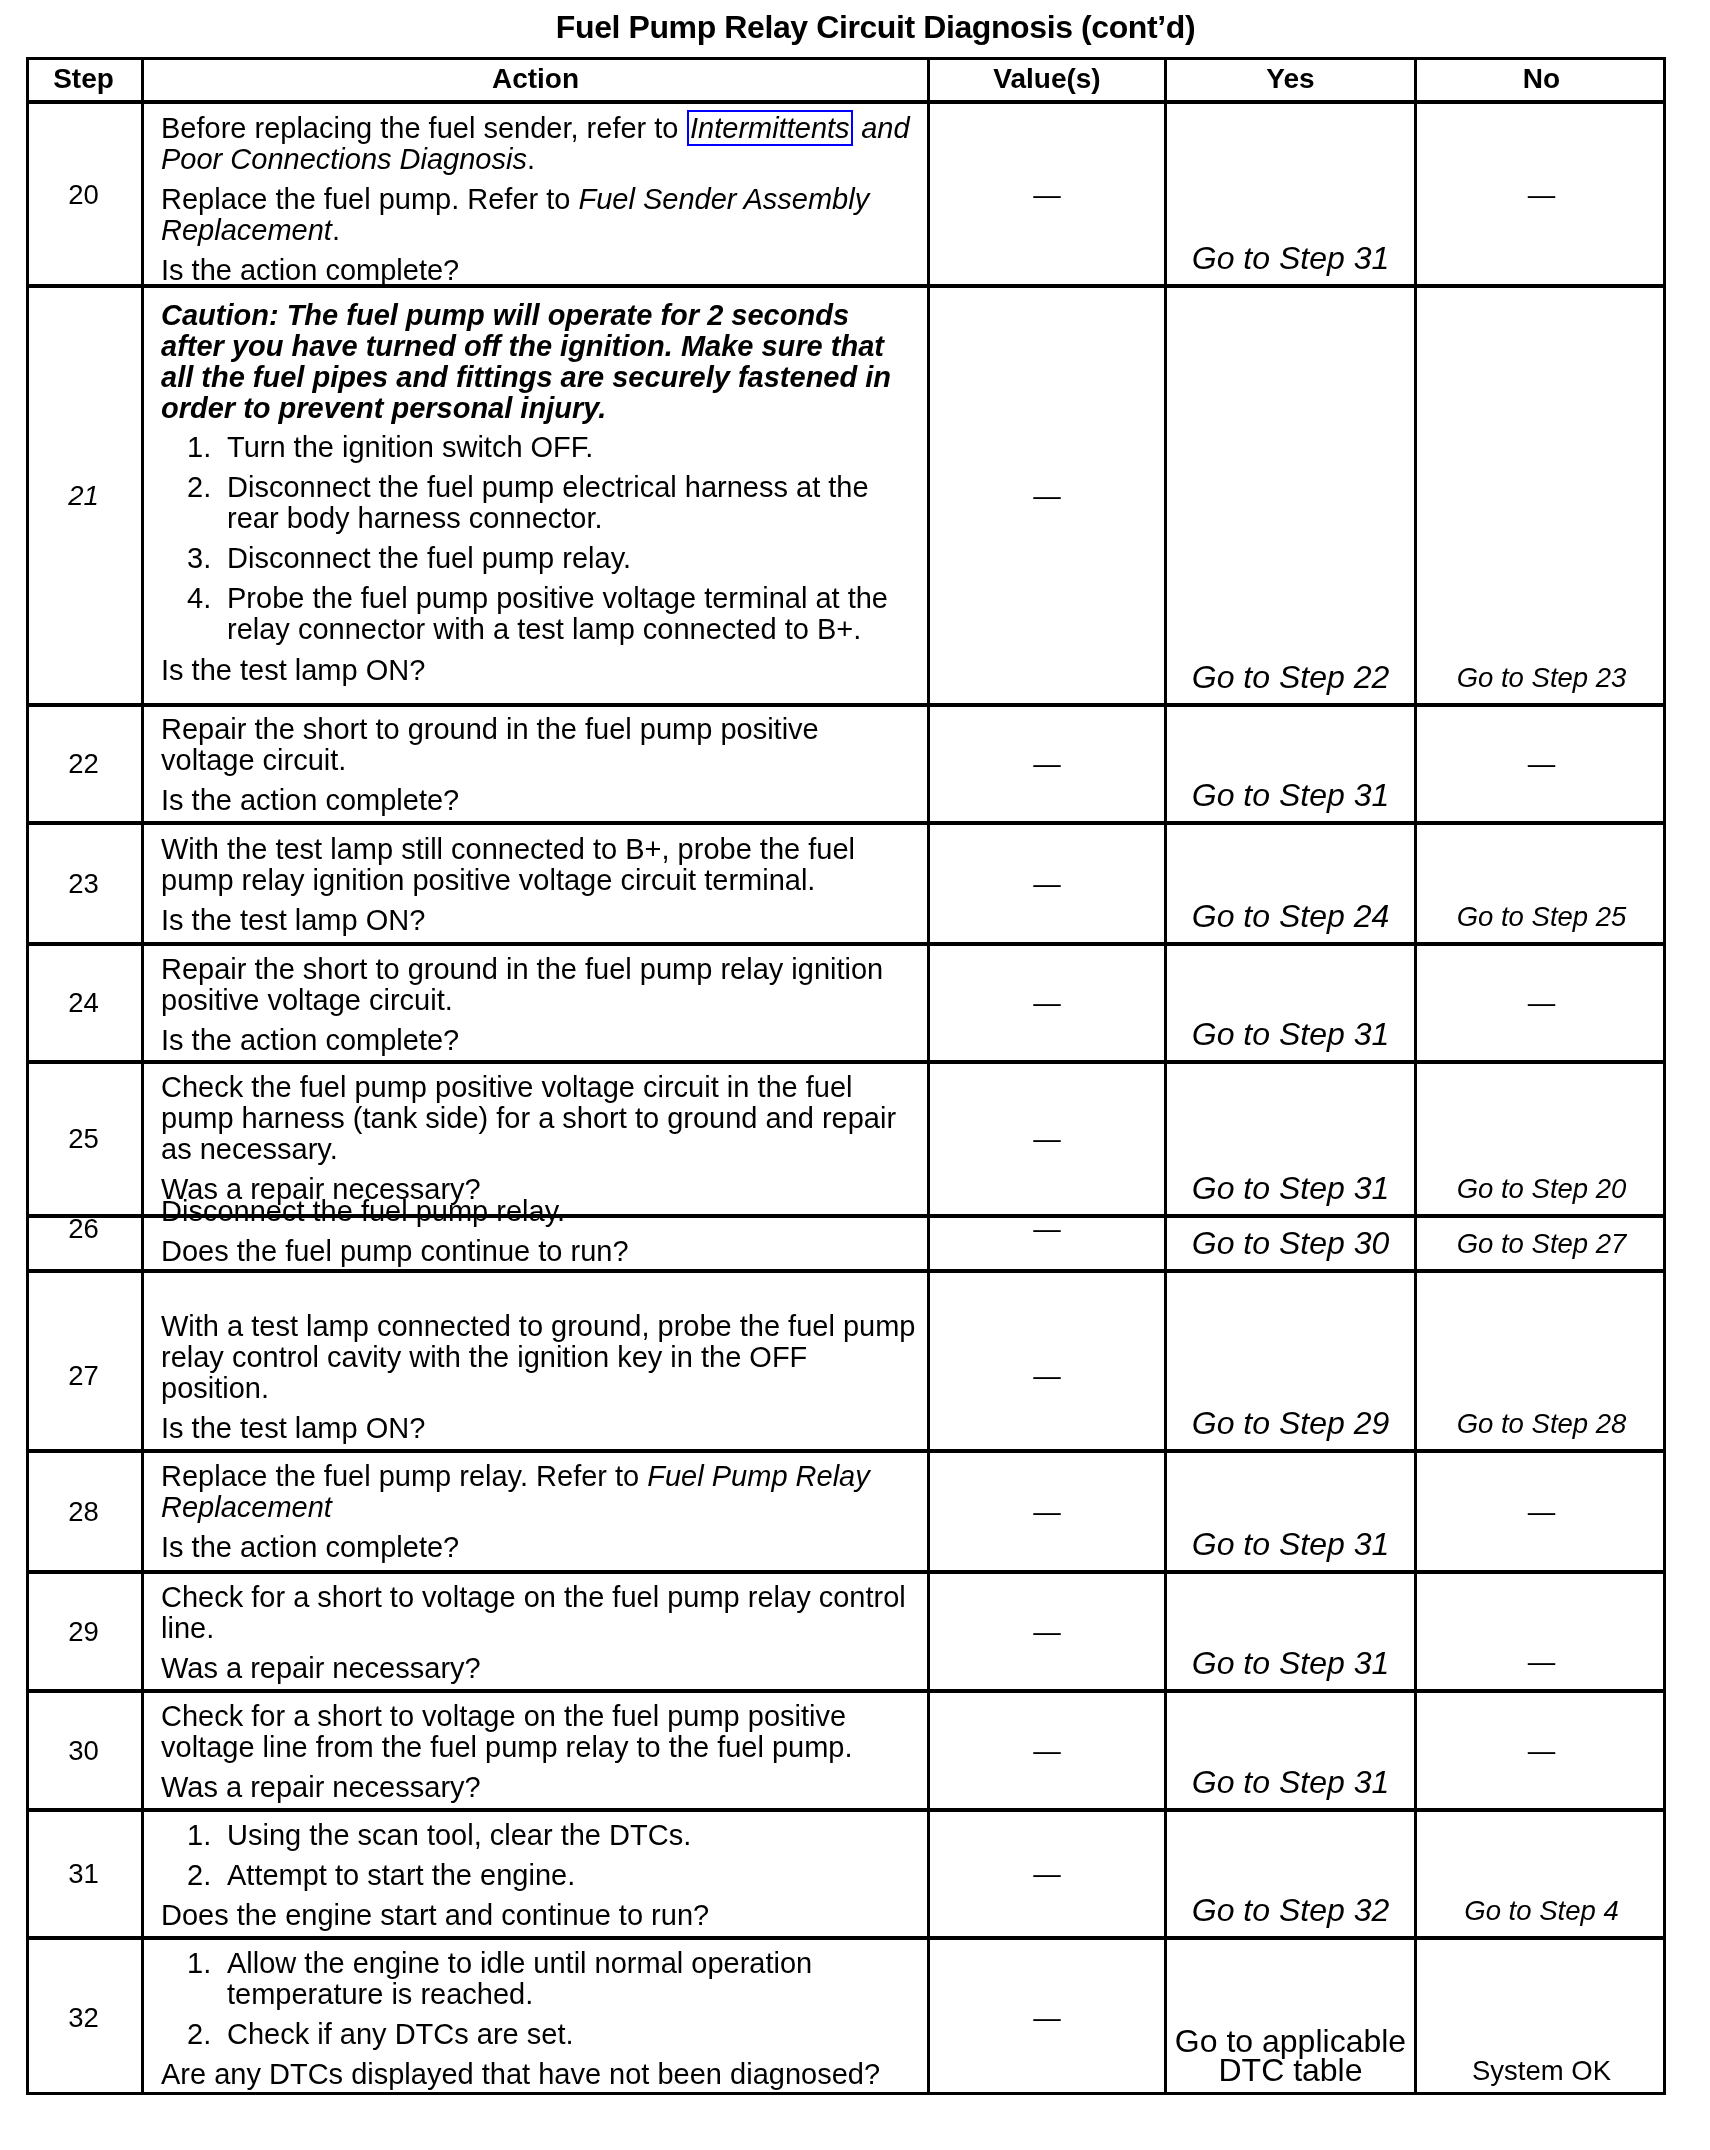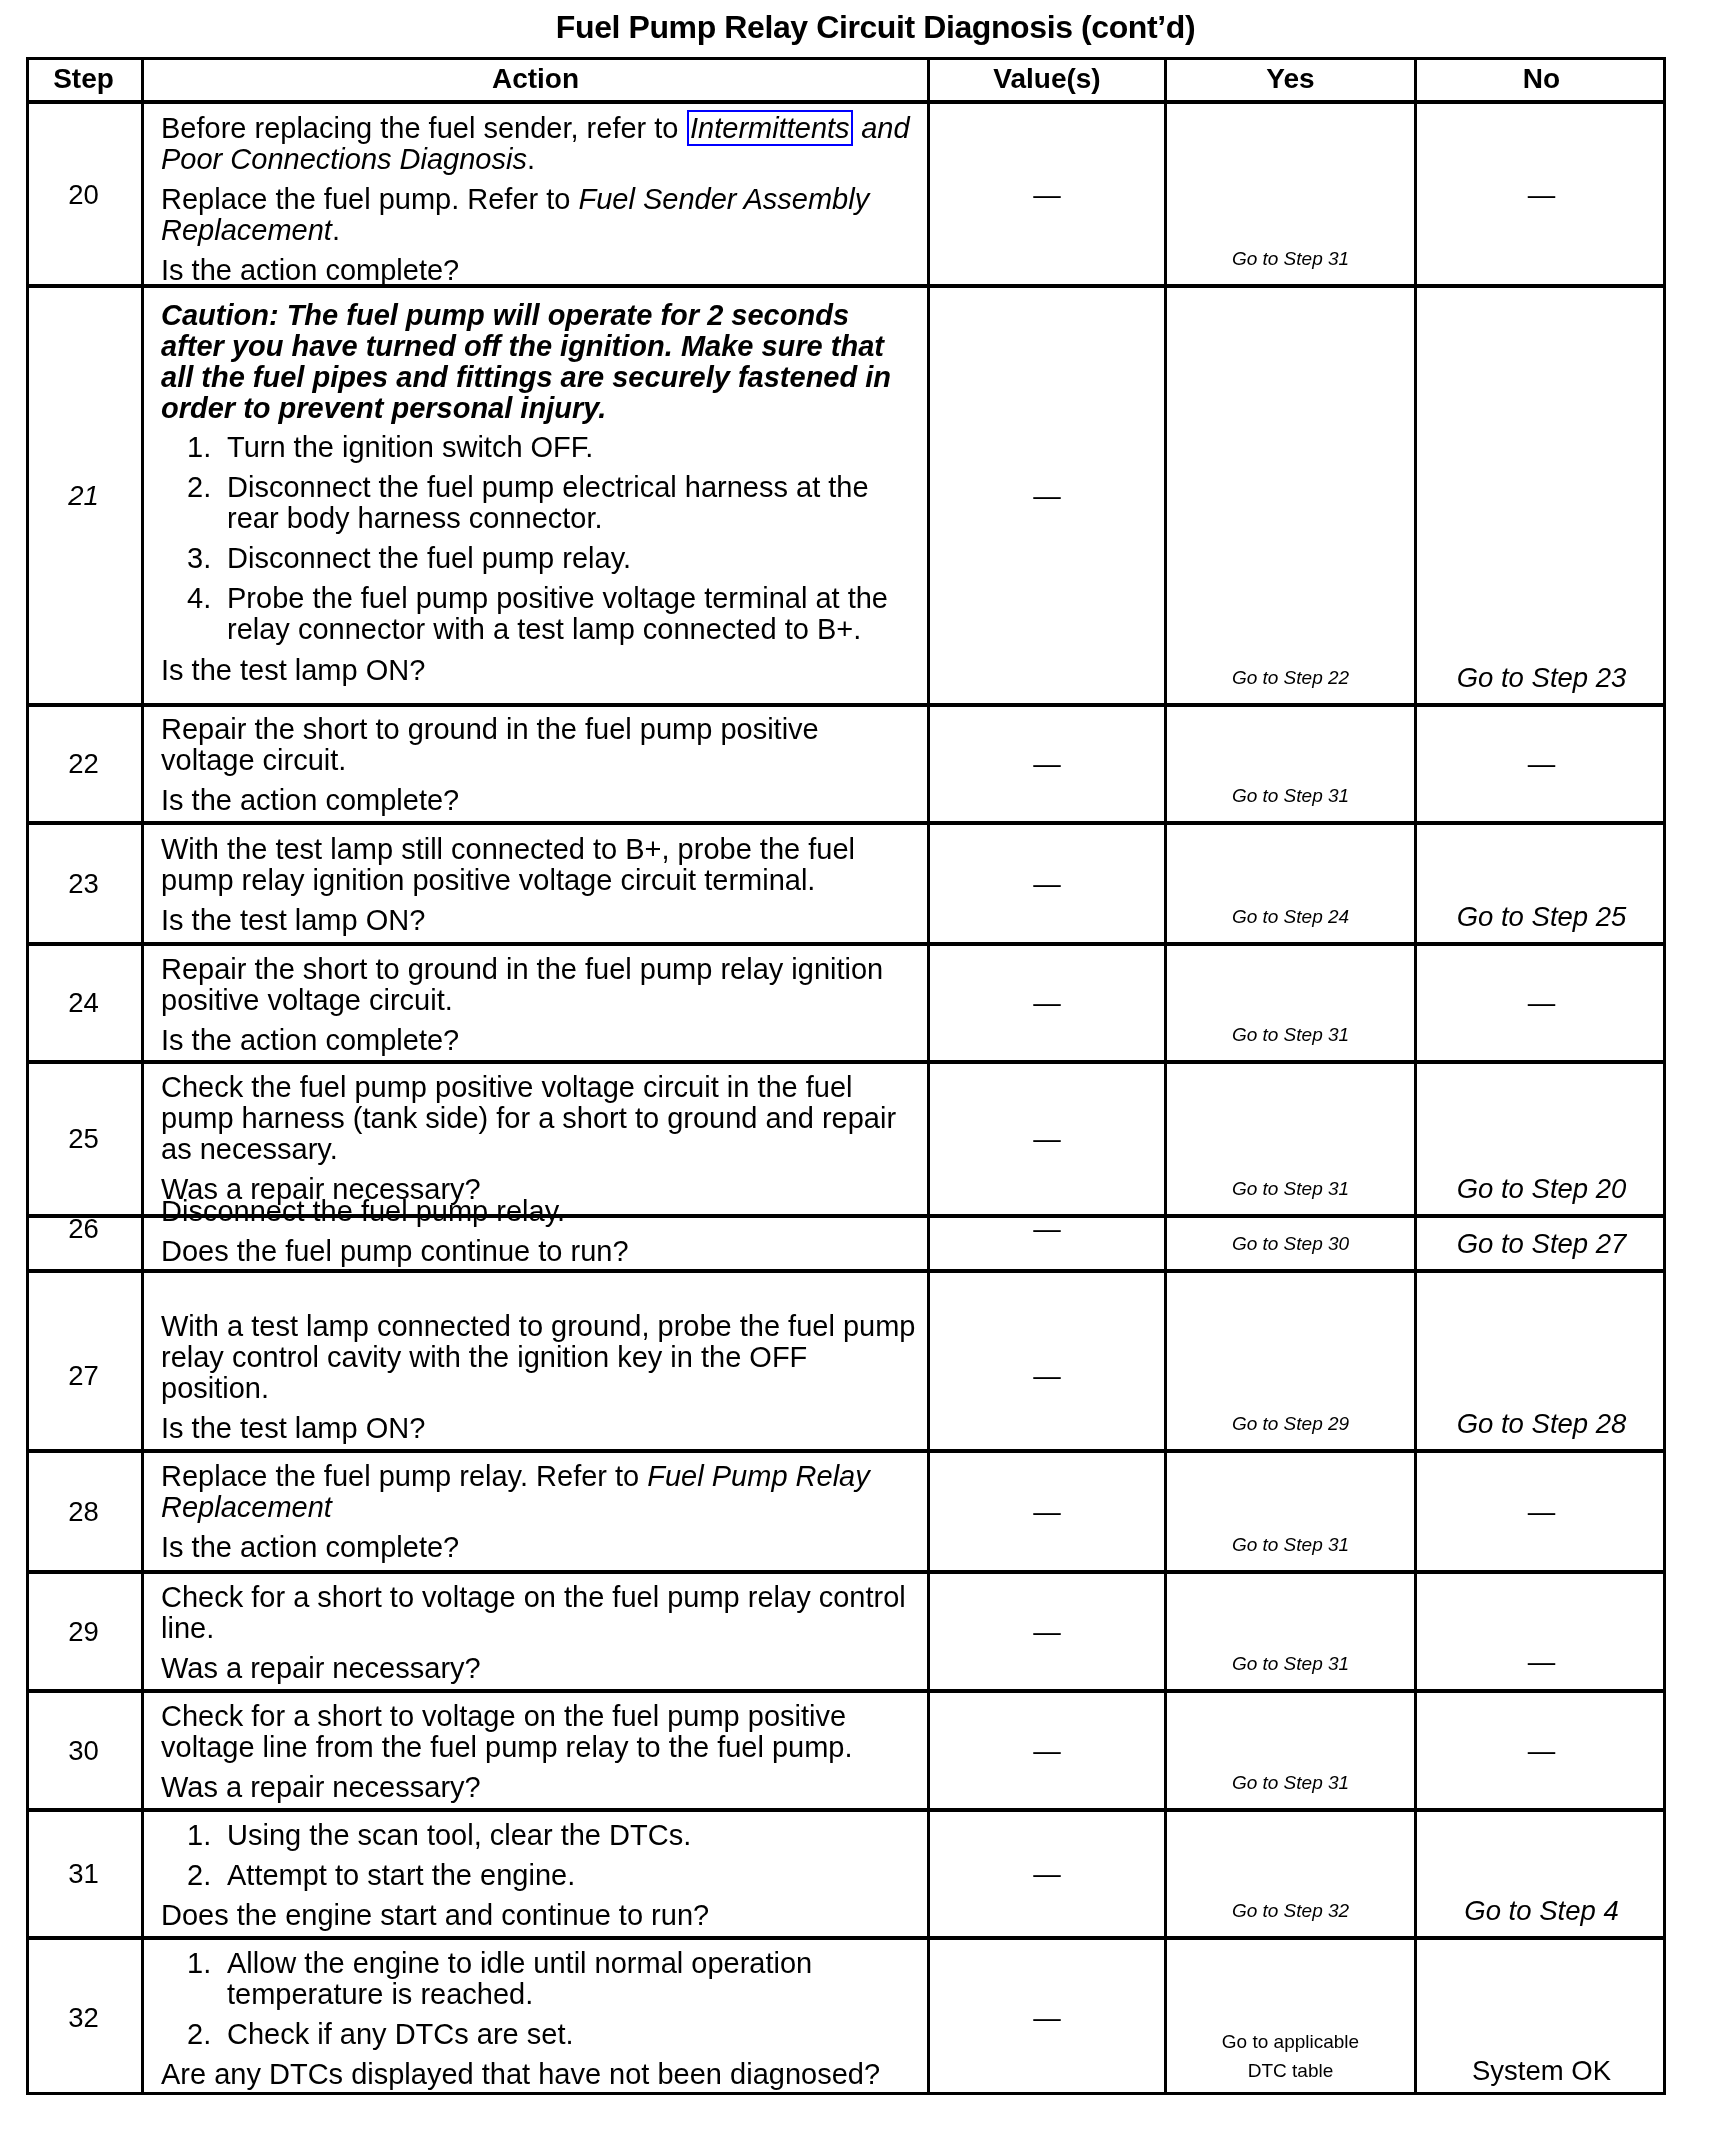--- a/index.html
+++ b/index.html
@@ -9,21 +9,21 @@
            font-weight:bold; font-size:32px; letter-spacing:-0.4px; line-height:38px;padding-left:20px; }
   .table { position:absolute; left:26px; top:57px; width:1640px; height:2038px;
            border:3.8px solid #000; box-sizing:border-box; }
   .vline { position:absolute; top:57px; width:3.1px; height:2038px; background:#000; }
   .row { position:absolute; left:26px; width:1640px; box-sizing:border-box;
          border-bottom:4.6px solid #000; }
   .cell { position:absolute; top:0; bottom:0; box-sizing:border-box; }
   .c-step { left:0; width:115px; display:flex; align-items:center; justify-content:center; font-size:27.5px; }
   .c-action { left:118px; width:783px; padding:7.6px 10.7px 9.2px 17px; font-size:29px; line-height:31px; }
   .c-val { left:904px; width:234px; display:flex; align-items:center; justify-content:center; font-size:27.5px; }
-  .c-yes { left:1141px; width:247px; font-size:19px; }
+  .c-yes { left:1141px; width:247px; font-size:32px; }
   .c-no  { left:1391px; width:249px; font-size:27.5px;border-radius:19px; }
   .hdr .cell { display:flex; align-items:center; justify-content:center; font-weight:bold; font-size:28px; padding:4px; }
   .para { margin:0 0 9.2px 0; }
   .para:last-child { margin-bottom:0; }
   .it { font-style:italic; }
   .caution { font-weight:bold; font-style:italic; margin:4.6px 0 7.6px 0; }
   .link { font-style:italic; border:2.3px solid #0000ff; padding:0 1.5px; }
   ol.steps { list-style:none; margin:0 0 9.2px 0; padding:0; }
   ol.steps li { position:relative; padding-left:66px; margin-bottom:9.2px; }
   ol.steps li .num { position:absolute; left:26px; top:0; }

